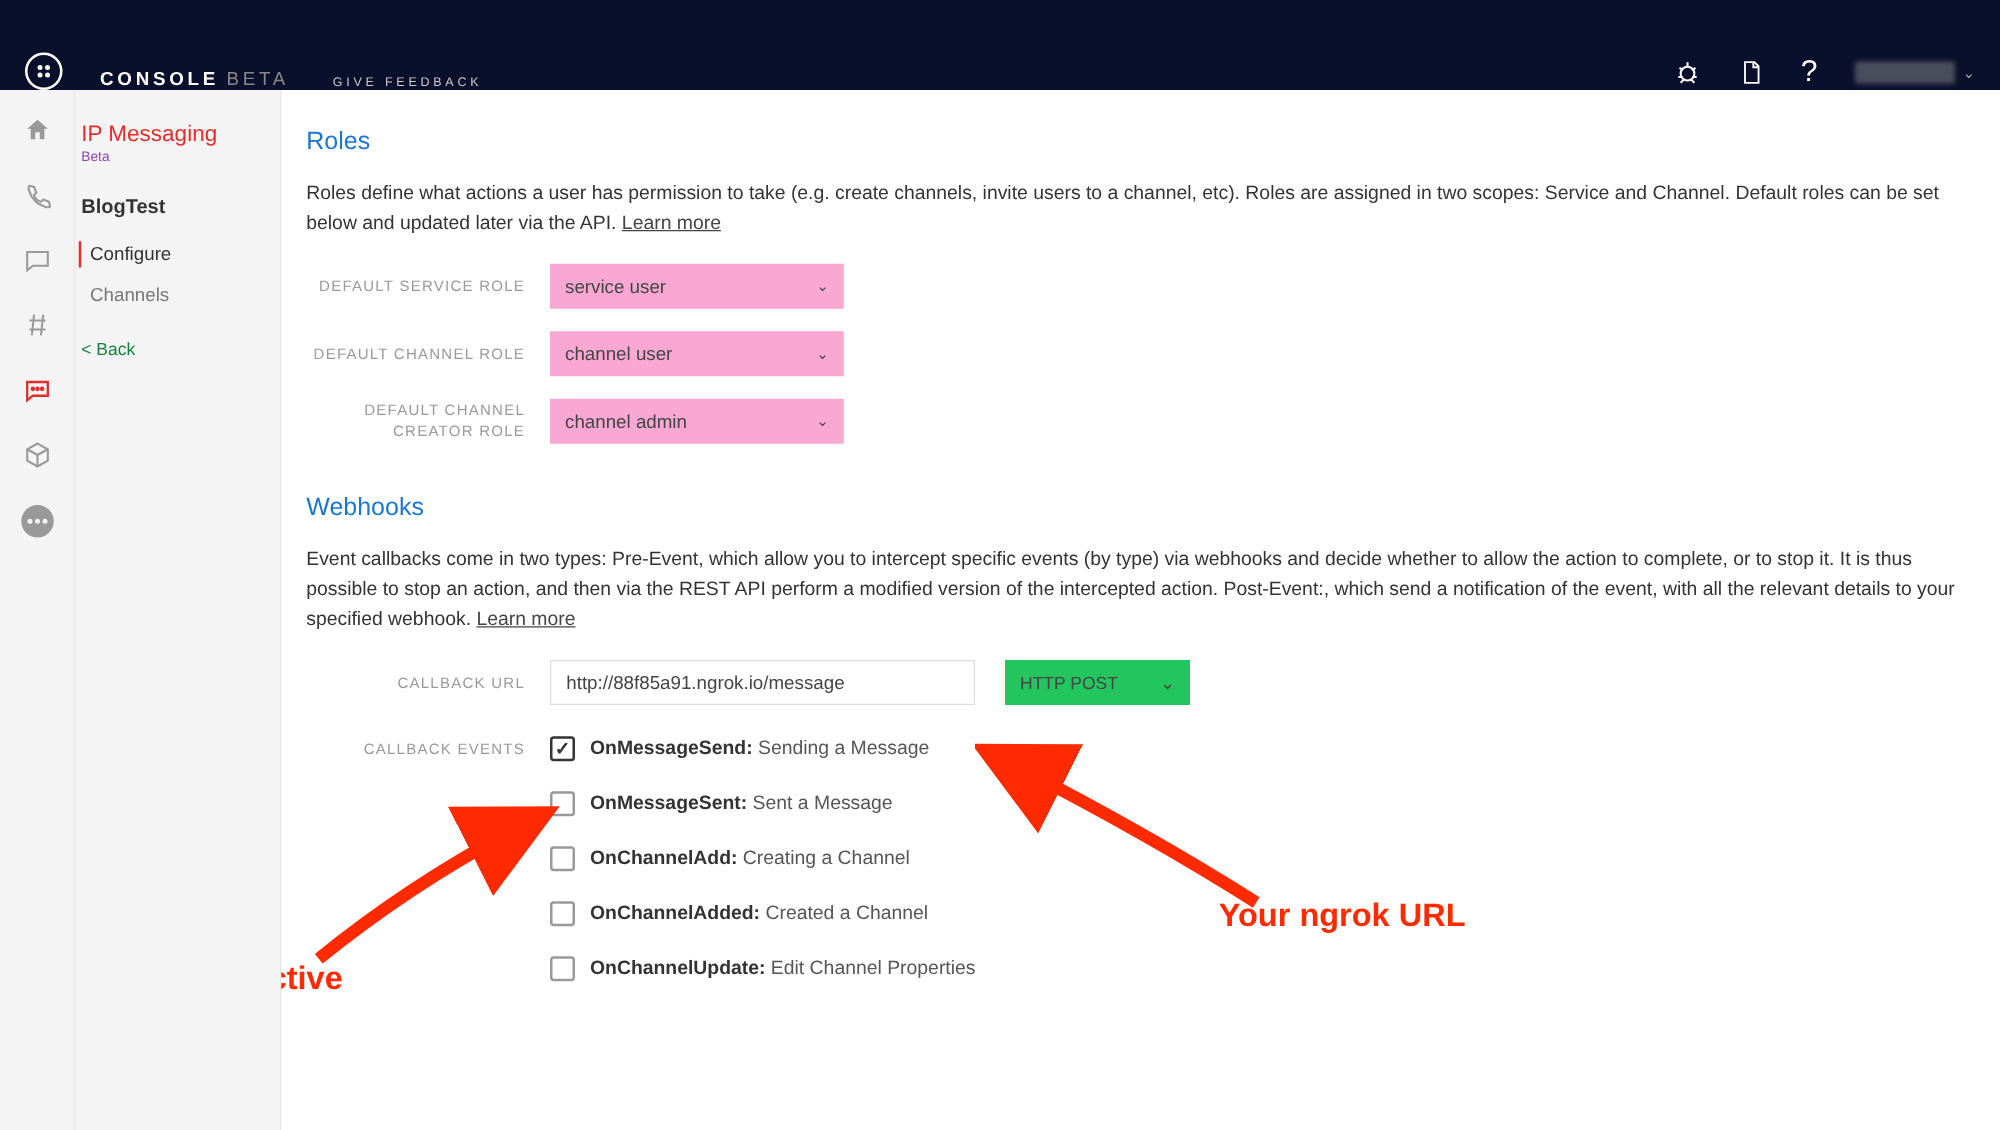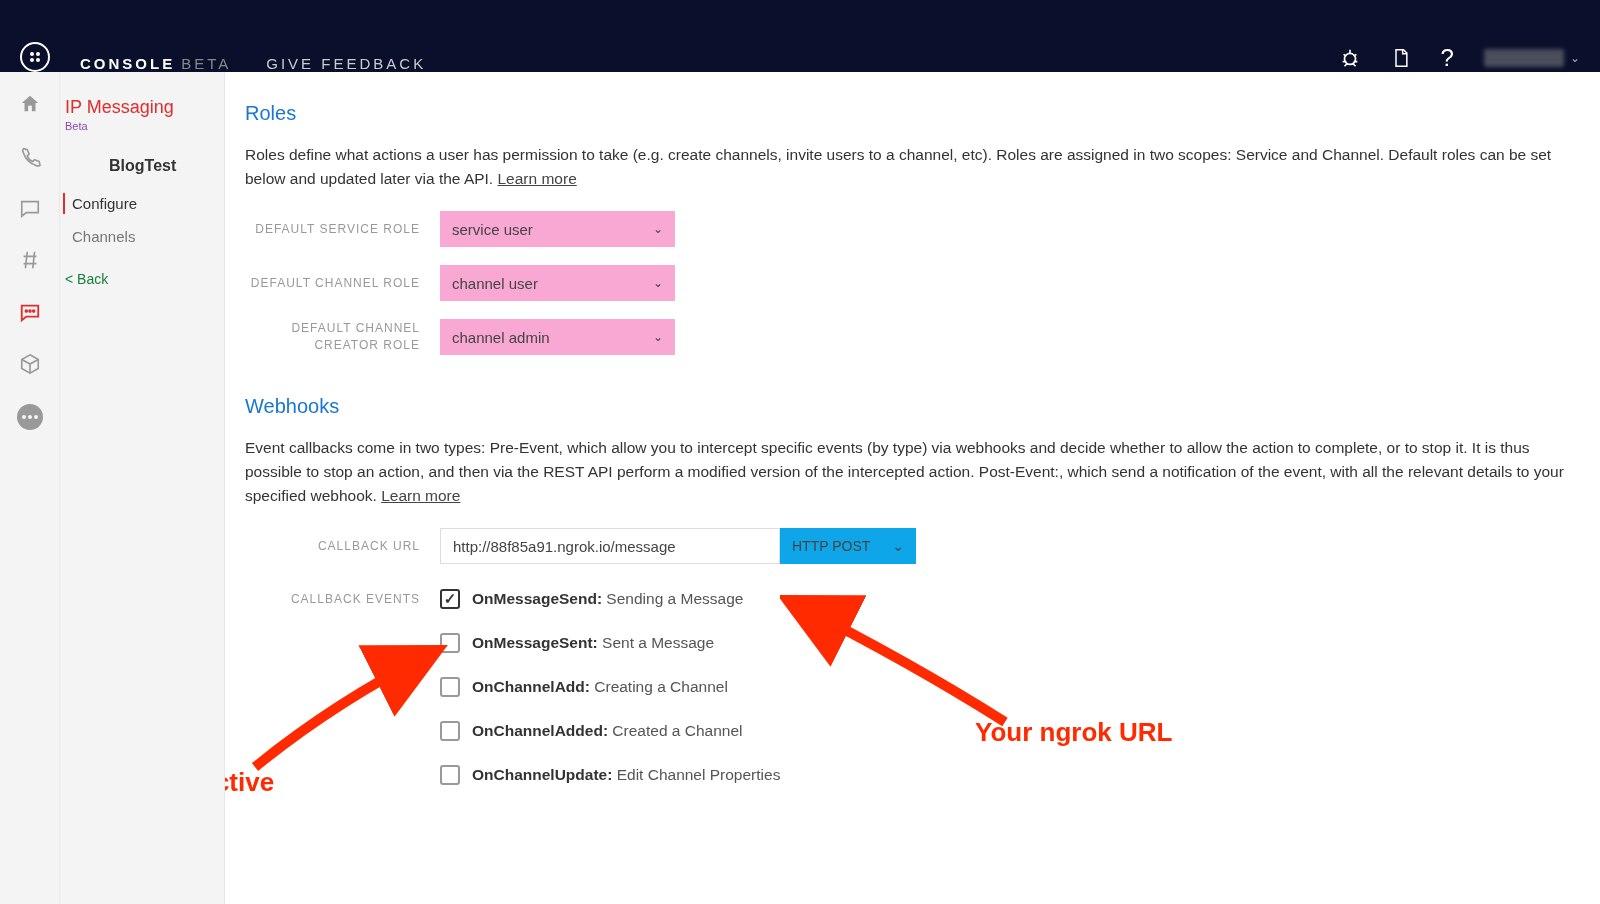--- a/index.html
+++ b/index.html
@@ -5,62 +5,62 @@
 * { box-sizing: border-box; margin: 0; padding: 0; }
 body { font-family: -apple-system, BlinkMacSystemFont, "Segoe UI", Helvetica, Arial, sans-serif; background: #fff; color: #222; font-size: 15px; }
 
 
 .header { background: #0a0f2b; height: 72px; display: flex; align-items: flex-end; padding: 0 20px; color: #fff; }
 .logo { width: 30px; height: 30px; border: 2.5px solid #fff; border-radius: 50%; display: flex; align-items: center; justify-content: center; margin-right: 30px; }
 .logo-dots { display: grid; grid-template-columns: repeat(2, 4px); grid-gap: 2px; }
 .logo-dots span { width: 4px; height: 4px; background: #fff; border-radius: 50%; }
 .brand { font-size: 15px; letter-spacing: 3px; font-weight: 600; }
 .brand-beta { color: #888; font-weight: 400; margin-left: 6px; }
-.feedback { font-size: 15px; letter-spacing: 3px; margin-left: 35px; color: #ccc; cursor: pointer; }
+.feedback { font-size: 10px; letter-spacing: 3px; margin-left: 35px; color: #ccc; cursor: pointer; }
 .header-right { margin-left: auto; display: flex; align-items: center; gap: 30px; }
 .header-icon { color: #fff; cursor: pointer; font-size: 20px; display: flex; align-items: center; }
 .user-blur { width: 80px; height: 18px; background: #4a4d5c; border-radius: 2px; filter: blur(2px); }
 .chev-down { font-size: 12px; color: #aaa; margin-left: 6px; }
 
 
 .layout { display: flex; height: calc(100vh - 72px); }
 
 
 .rail { width: 60px; background: #f4f4f4; display: flex; flex-direction: column; align-items: center; padding-top: 20px; gap: 28px; border-right: 1px solid #e8e8e8; }
 .rail-icon { color: #999; cursor: pointer; width: 24px; height: 24px; display: flex; align-items: center; justify-content: center; }
 .rail-icon.active { color: #e12d2d; }
 .rail-icon svg { width: 22px; height: 22px; }
 .rail-dots { width: 26px; height: 26px; border-radius: 50%; background: #999; display: flex; align-items: center; justify-content: center; gap: 2px; }
 .rail-dots span { width: 4px; height: 4px; background: #f4f4f4; border-radius: 50%; }
 
 
 .sidebar { width: 165px; background: #f4f4f4; padding: 25px 0 0 0; border-right: 1px solid #e8e8e8; }
 .sidebar h1 { color: #e12d2d; font-size: 18px; font-weight: 500; padding: 0 0 0 5px; }
 .sidebar .beta-tag { color: #8a4baf; font-size: 11px; padding-left: 5px; display: block; margin-top: 2px; }
-.sidebar .service { font-weight: 600; margin-top: 25px; padding-left: 5px; font-size: 16px; color: #333; margin-left: 44px; }
+.sidebar .service { font-weight: 600; margin-top: 25px; padding-left: 5px; font-size: 16px; color: #333; }
 .sidebar ul { list-style: none; margin-top: 12px; }
 .sidebar li { padding: 8px 5px 8px 12px; color: #777; cursor: pointer; position: relative; font-size: 15px; }
 .sidebar li.active { color: #333; }
 .sidebar li.active::before { content: ''; position: absolute; left: 3px; top: 6px; bottom: 6px; width: 2px; background: #e12d2d; }
 .sidebar .back { margin-top: 18px; padding-left: 5px; color: #15803d; cursor: pointer; font-size: 14px; }
 
 
 .main { flex: 1; padding: 30px 30px 30px 20px; overflow-y: auto; }
 .section-title { color: #1976d2; font-size: 20px; font-weight: 400; margin-bottom: 18px; }
 .section-desc { color: #333; line-height: 1.55; margin-bottom: 20px; font-size: 15.5px; }
 .section-desc .learn { text-decoration: underline; color: #444; cursor: pointer; }
 
 .field-row { display: flex; align-items: center; margin-bottom: 18px; }
 .field-label { width: 195px; text-align: right; font-size: 12px; letter-spacing: 1px; color: #999; padding-right: 20px; line-height: 1.4; }
 .select { background: #f9a8d4; border: none; height: 36px; width: 235px; padding: 0 12px; display: flex; align-items: center; justify-content: space-between; cursor: pointer; color: #444; font-size: 15px; }
 .select .chev { font-size: 12px; }
 
 .url-row { display: flex; align-items: center; margin-bottom: 25px; }
 .url-input { height: 36px; width: 340px; border: 1px solid #ddd; padding: 0 12px; font-size: 15px; color: #444; outline: none; }
-.method-select { background: #0ea5e9; border: none; height: 36px; width: 136px; padding: 0 12px; display: flex; align-items: center; justify-content: space-between; cursor: pointer; font-size: 14px; color: #444; }
+.method-select { background: #22c55e; border: none; height: 36px; width: 148px; padding: 0 12px; display: flex; align-items: center; justify-content: space-between; cursor: pointer; font-size: 14px; color: #444; margin-left: 24px; }
 
 .events-row { display: flex; align-items: flex-start; }
 .events-list { display: flex; flex-direction: column; gap: 24px; }
 .event-item { display: flex; align-items: center; gap: 12px; }
 .checkbox { width: 20px; height: 20px; border: 2px solid #999; border-radius: 3px; cursor: pointer; display: flex; align-items: center; justify-content: center; flex-shrink: 0; }
 .checkbox.checked { border-color: #333; }
 .checkbox.checked::after { content: '✓'; font-size: 15px; font-weight: bold; color: #333; }
 .event-name { font-weight: 700; color: #333; font-size: 15.5px; }
 .event-desc { color: #555; font-size: 15.5px; }
 

